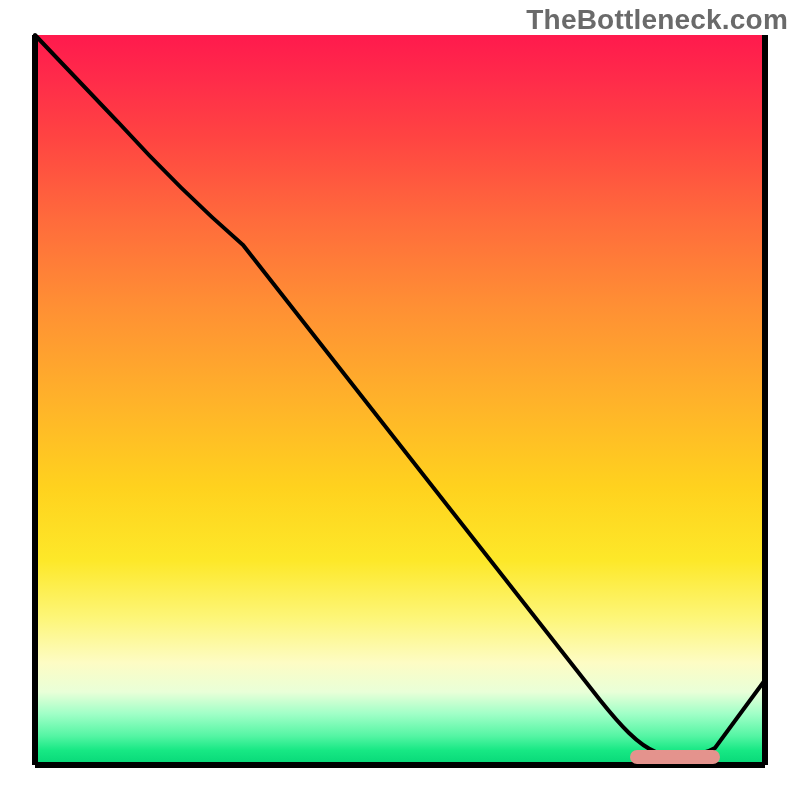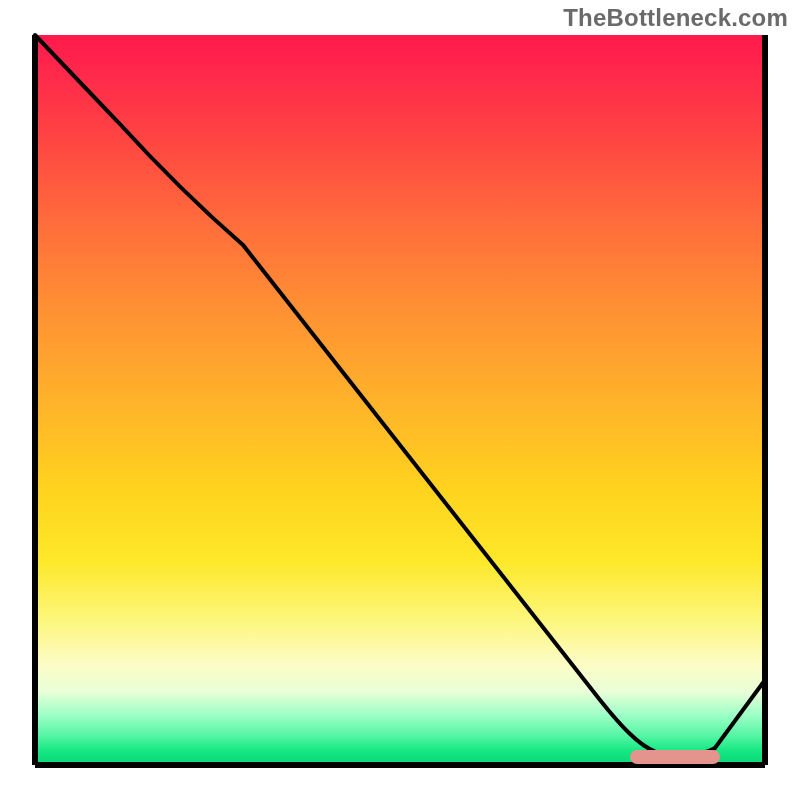--- a/index.html
+++ b/index.html
@@ -13,21 +13,21 @@
   }
   .wrap {
     position: relative;
     width: 800px;
     height: 800px;
   }
   .attribution {
     position: absolute;
     top: 4px;
     right: 12px;
-    font-size: 24px;
+    font-size: 28px;
     font-weight: 600;
     color: #6a6a6a;
     letter-spacing: 0.2px;
   }
   .plot-area {
     position: absolute;
     left: 35px;
     top: 35px;
     width: 730px;
     height: 730px;

